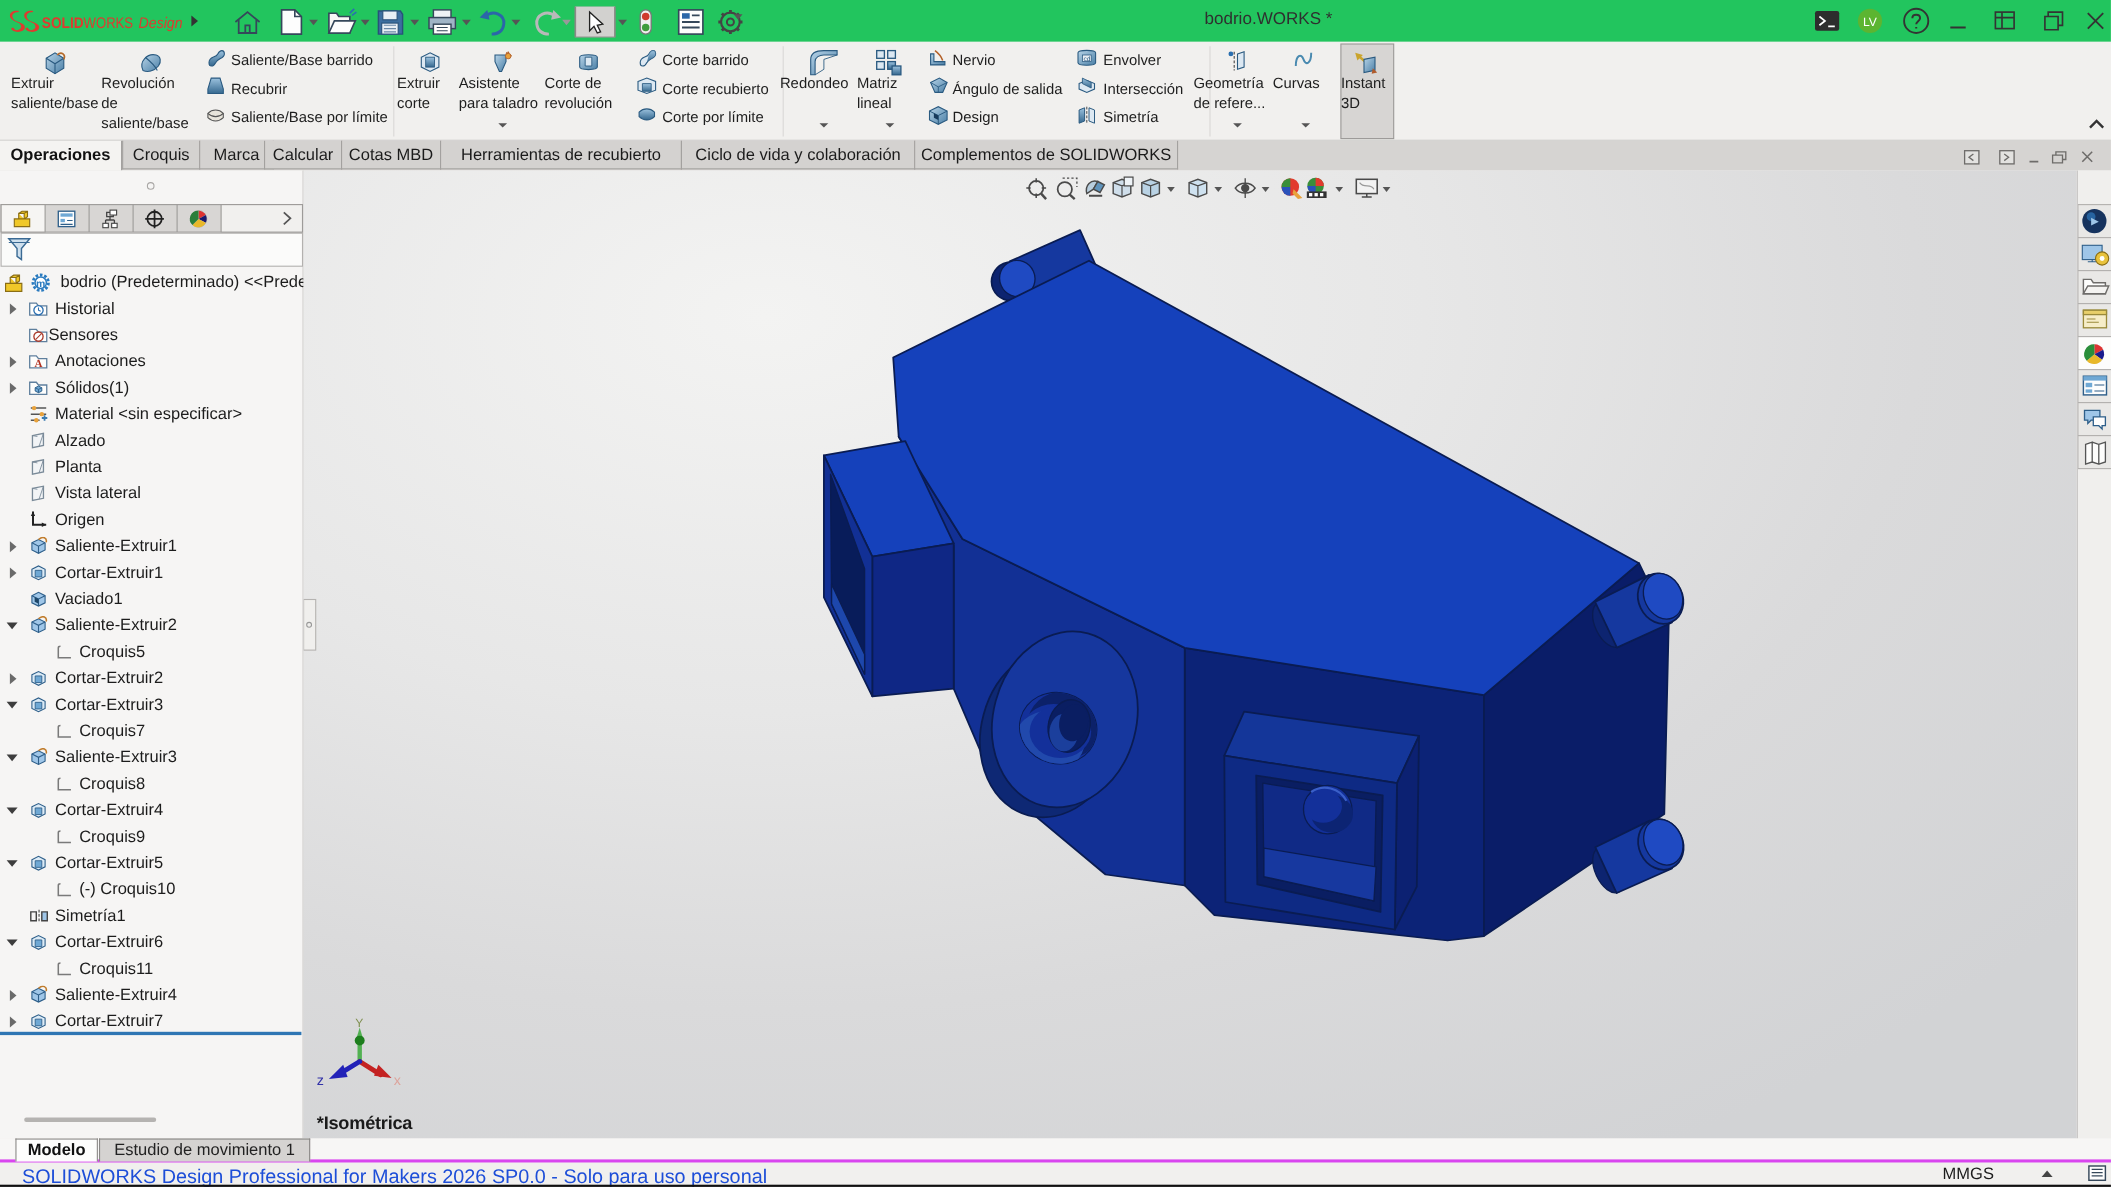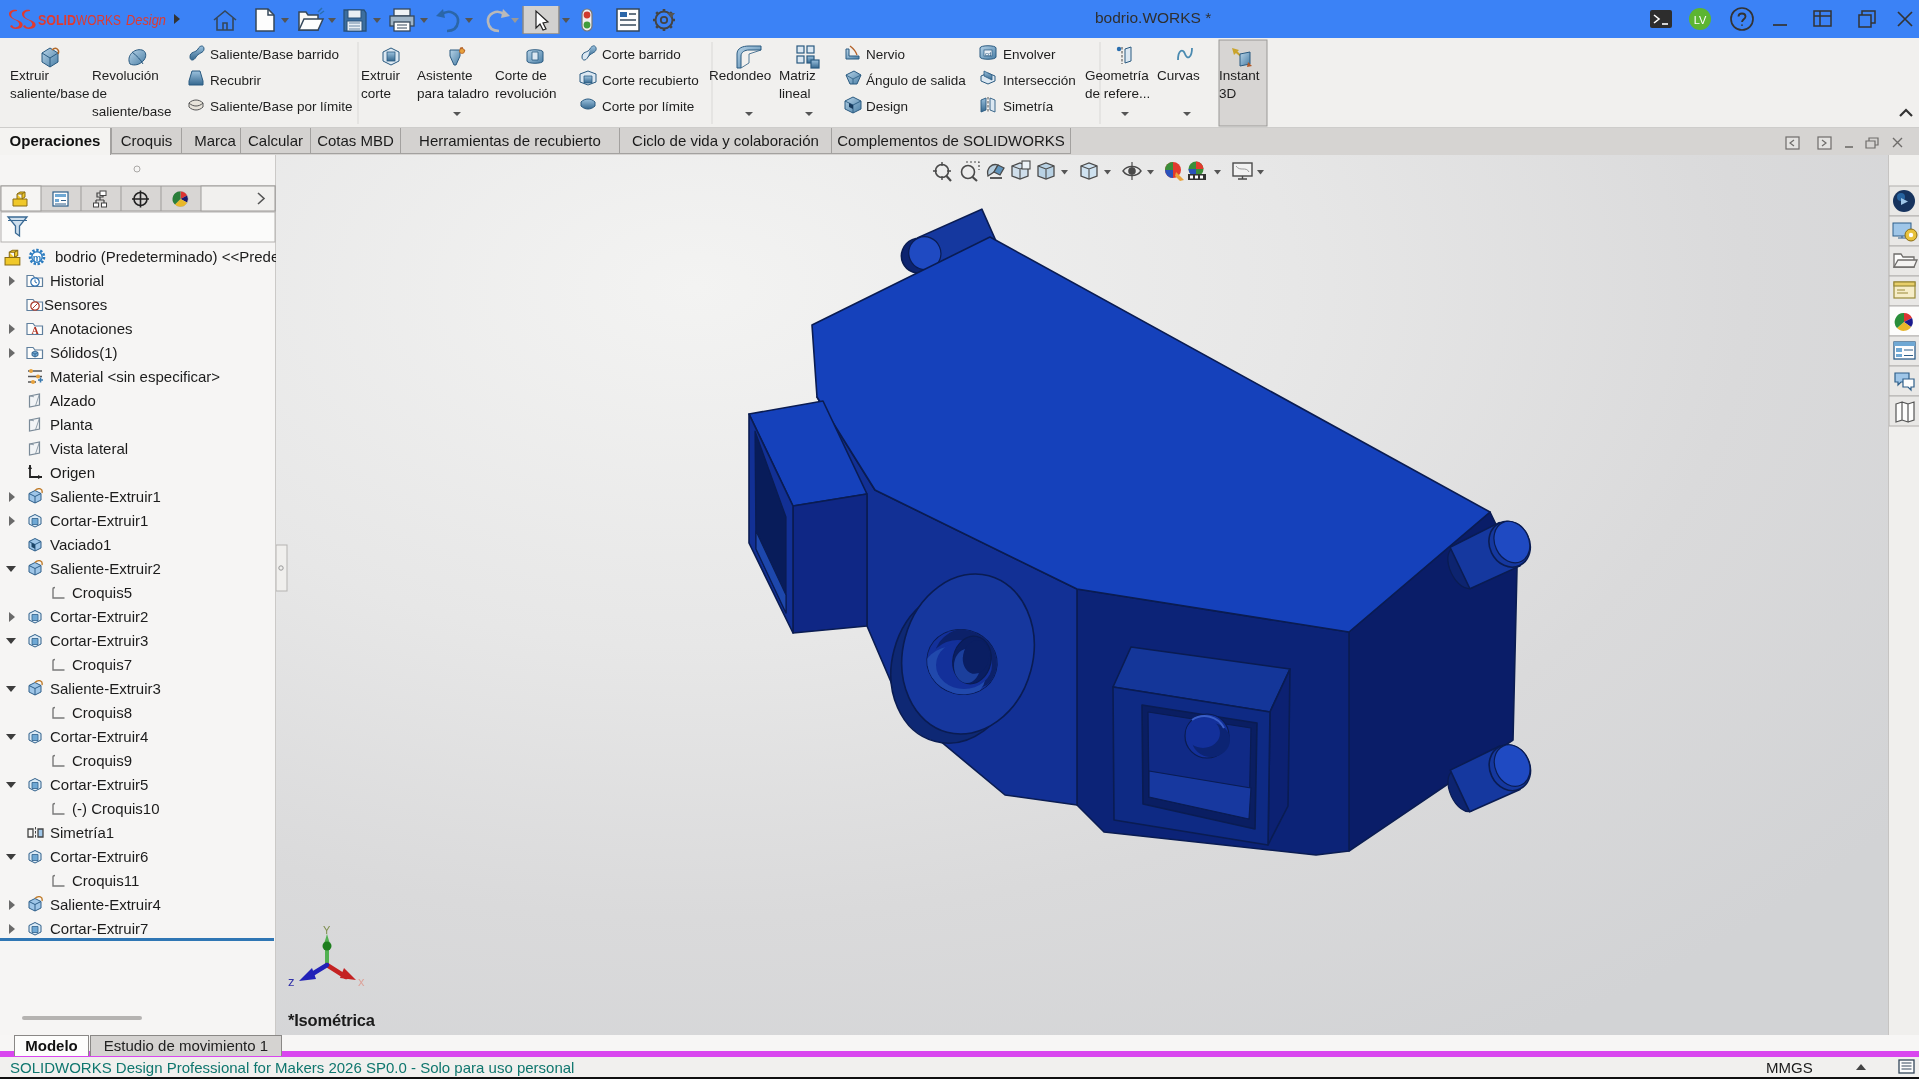--- a/index.html
+++ b/index.html
@@ -1,20 +1,20 @@
 <!DOCTYPE html>
 <html><head>
 <meta charset="utf-8">
 <style>
   * { margin:0; padding:0; box-sizing:border-box; }
   html,body { width:1919px; height:1079px; overflow:hidden; font-family:"Liberation Sans",sans-serif; }
   body { position:relative; background:#f2f1ef; }
   .abs { position:absolute; }
   
-  #titlebar { left:0; top:0; width:1919px; height:38px; background:#3b82f6; }
+  #titlebar { left:0; top:0; width:1919px; height:38px; background:#22c55e; }
   
   #ribbon { left:0; top:38px; width:1919px; height:90px; background:#f1f0ee; border-bottom:1px solid #cecdcb; }
   .rlabel { position:absolute; font-size:13.5px; color:#1e1e1e; line-height:18px; white-space:nowrap; }
   .slabel { position:absolute; font-size:13.5px; color:#1e1e1e; white-space:nowrap; }
   .dd { position:absolute; width:0; height:0; border-left:4px solid transparent; border-right:4px solid transparent; border-top:4px solid #555; }
   
   #tabrow { left:0; top:128px; width:1919px; height:27px; background:#d6d4d2; }
   .ctab { position:absolute; top:0; height:26px; background:#d4d2d0; border:1px solid #a3a19f; border-top:none; font-size:15px; color:#1b1b1b; text-align:center; line-height:25px; }
   
   #lpanel { left:0; top:155px; width:276px; height:880px; background:#f6f5f4; border-right:1px solid #cbc9c7; }
@@ -22,21 +22,21 @@
   .trow span.txt { position:absolute; top:3px; }
   .arr { position:absolute; top:7px; width:0; height:0; }
   .arr.r { border-top:5px solid transparent; border-bottom:5px solid transparent; border-left:6px solid #6a6a6a; }
   .arr.d { margin-top:2px; border-left:5px solid transparent; border-right:5px solid transparent; border-top:6.5px solid #3d3d3d; }
   
   #viewport { left:276px; top:155px; width:1612px; height:880px;
      background:radial-gradient(ellipse 1500px 900px at 26% 15%, #f3f3f2 0%, #e7e7e7 40%, #dadadb 70%, #d2d3d5 100%); }
   
   #rstrip { left:1888px; top:155px; width:31px; height:880px; background:#f0efed; border-left:1px solid #c6c4c2; }
   
-  #btabs { left:0; top:1035px; width:1919px; height:22px; background:#f7f6f5; border-bottom:6px solid #d946ef; }
+  #btabs { left:0; top:1035px; width:1919px; height:22px; background:#f7f6f5; border-bottom:3px solid #d946ef; }
   
   #status { left:0; top:1057px; width:1919px; height:20px; background:#f1f0ee; }
   #blackline { left:0; top:1077px; width:1919px; height:2px; background:#101010; }
 </style>
 </head>
 <body>
   <div class="abs" id="titlebar">
 
     <svg class="abs" style="left:8px;top:7px" width="175" height="26" viewBox="0 0 175 26">
       <g fill="#e03a2f">
@@ -838,21 +838,21 @@
           <path d="M2 3 L8 1 L8 19 L2 21 Z M8 1 L14 3 L14 21 L8 19 M14 3 L20 1 L20 19 L14 21" fill="#fdfdfc" stroke="#555" stroke-width="1.2"></path>
         </g>
       </g>
     </svg>
   </div>
   <div class="abs" id="btabs">
     <div class="abs" style="left:14px;top:0px;width:75px;height:21px;background:#fdfdfc;border:1px solid #8a8886;border-bottom:none;font-weight:bold;font-size:15px;text-align:center;line-height:20px;color:#111">Modelo</div>
     <div class="abs" style="left:90px;top:0px;width:192px;height:21px;background:#d5d3d1;border:1px solid #8a8886;border-bottom:none;font-size:15px;text-align:center;line-height:20px;color:#222">Estudio de movimiento 1</div>
   </div>
   <div class="abs" id="status">
-    <div class="abs" style="left:10px;top:2px;font-size:15px;color:#0f766e">SOLIDWORKS Design Professional for Makers 2026 SP0.0 - Solo para uso personal</div>
+    <div class="abs" style="left:20px;top:2px;font-size:18px;color:#1d4ed8">SOLIDWORKS Design Professional for Makers 2026 SP0.0 - Solo para uso personal</div>
     <div class="abs" style="left:1766px;top:2px;font-size:15px;color:#1b1b1b">MMGS</div>
     <div class="abs" style="left:1856px;top:7px;width:0;height:0;border-left:5px solid transparent;border-right:5px solid transparent;border-bottom:6px solid #444"></div>
     <svg class="abs" style="left:1898px;top:2px" width="18" height="16" viewBox="0 0 18 16">
       <rect x="1" y="1" width="15" height="13" fill="#fdfdfd" stroke="#35475a" stroke-width="1.3"></rect>
       <path d="M3.5 4 L13.5 4 M3.5 7 L13.5 7 M3.5 10 L13.5 10" stroke="#35475a" stroke-width="1.2"></path>
     </svg>
   </div>
   <div class="abs" id="blackline"></div>
 
 </body></html>

